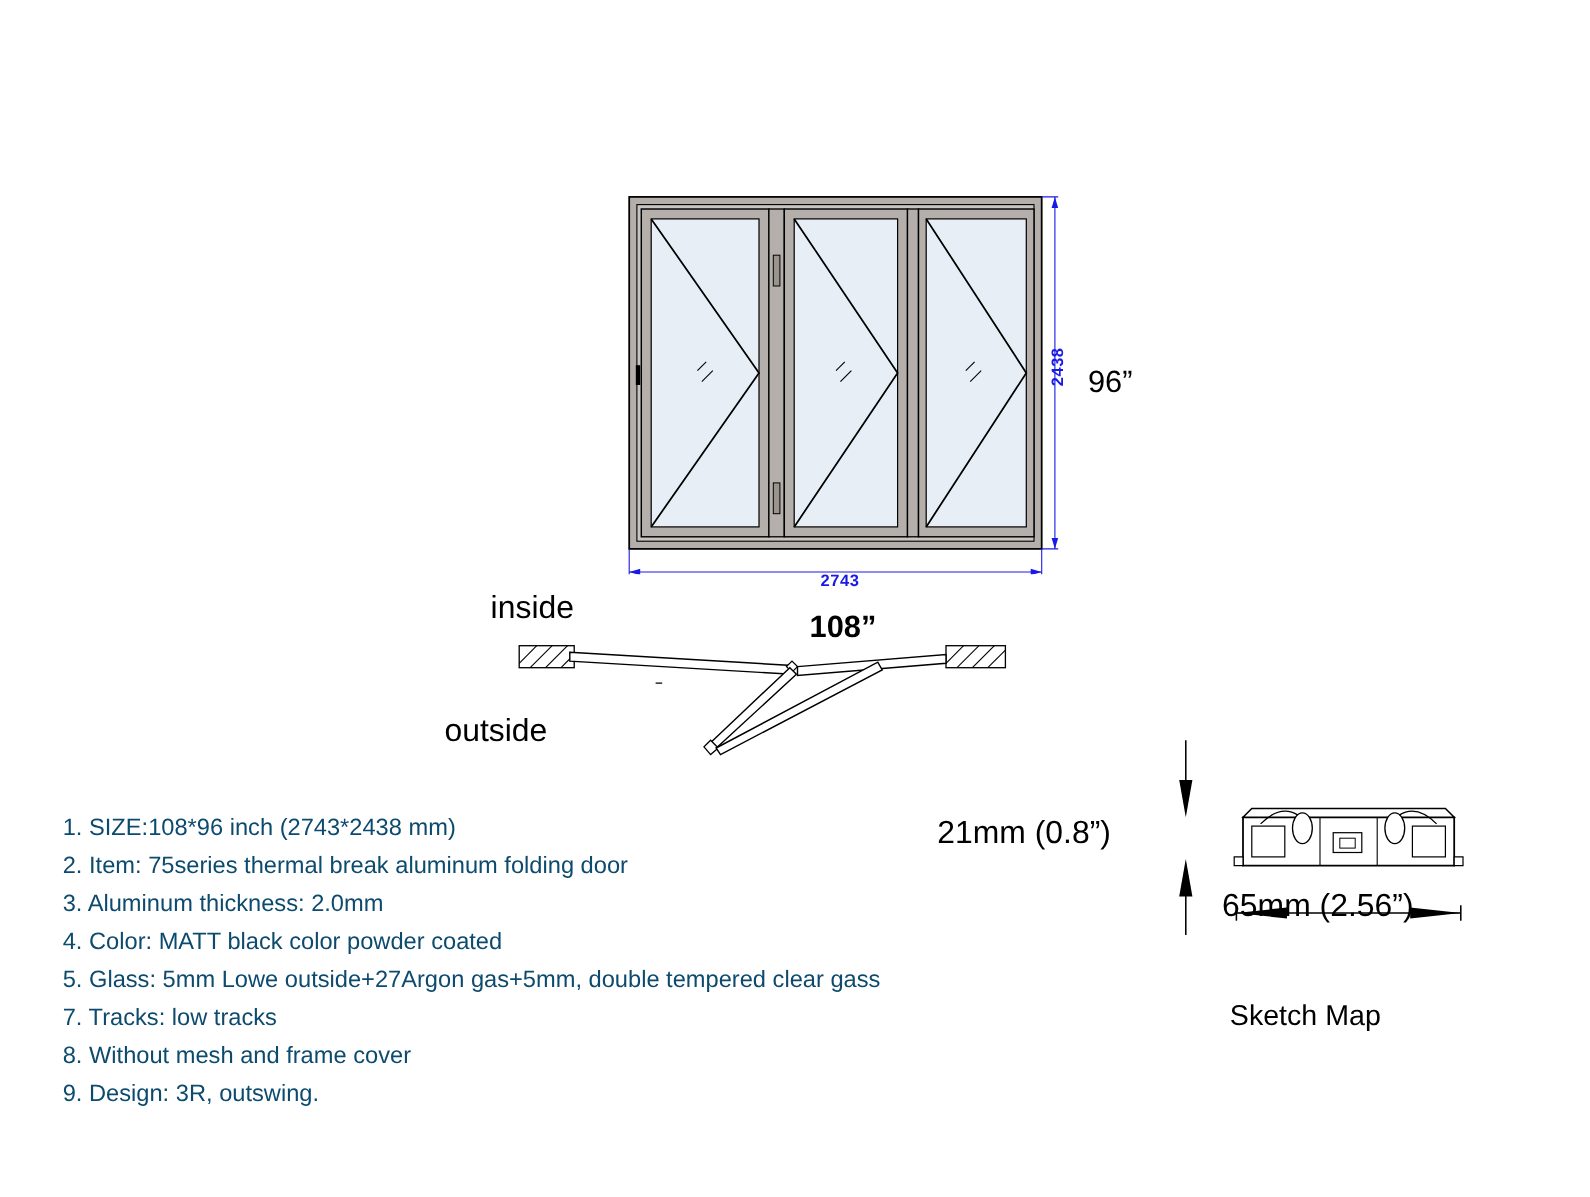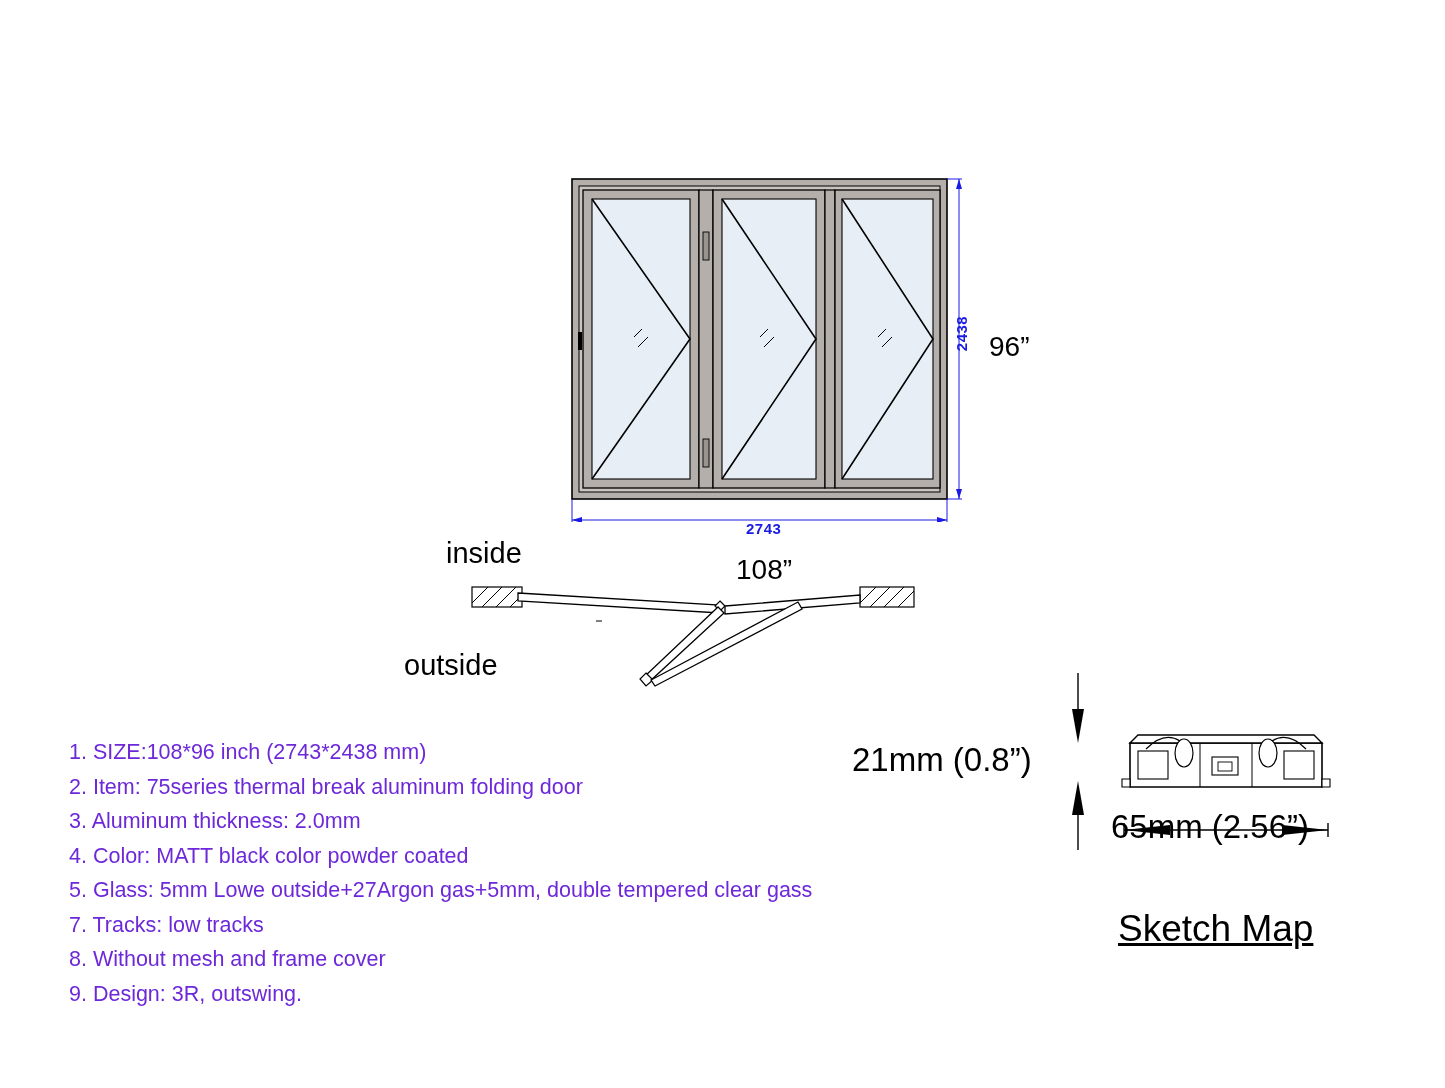--- a/index.html
+++ b/index.html
@@ -43,33 +43,31 @@
   }
   
   #notes {
     left: 57px;
     top: 735px;
     width: 900px;
   }
   #notes .note {
     font-size: 21.5px;
     line-height: 34.5px;
-    color: #6d28d9;
+    color: #0c4a6e;
     white-space: nowrap;
-    margin-left: 12px;
   }
   
   #sketch-title {
     left: 1118px;
     top: 908px;
-    font-size: 37px;
-    text-decoration: underline;
+    font-size: 26px;
   }
   .sk-dim {
-    font-size: 33px;
+    font-size: 29px;
     color: #000;
     white-space: nowrap;
   }
   svg { display: block; }
 </style>
 </head>
 <body>
 
 <div id="page">
 
@@ -129,21 +127,21 @@
         <path d="M377 343 L367 340 L367 346 Z" fill="#1a1ae6" stroke="none"></path>
       </g>
     </svg>
   </div>
 
   <div class="abs dimtext" style="left:944px; top:325px; transform: rotate(-90deg); transform-origin: center;">2438</div>
 
   <div class="abs dimtext" style="left:746px; top:520px;">2743</div>
 
   <div class="abs bigdim" style="left:989px; top:331px;">96”</div>
-  <div class="abs bigdim" style="left:736px; top:554px;">108”</div>
+  <div class="abs bigdim" style="left:736px; top:554px;font-weight:bold;">108”</div>
 
   <div class="abs label-inside-outside" style="left:446px; top:537px;">inside</div>
   <div class="abs label-inside-outside" style="left:404px; top:649px;">outside</div>
 
   <div class="abs" id="plan" style="left:468px; top:585px; width:460px; height:110px;">
     <svg width="460" height="110" viewBox="0 0 460 110">
 
       <g>
         <rect x="4" y="2" width="50" height="20" fill="#ffffff" stroke="#000" stroke-width="1.2"></rect>
         <g stroke="#000" stroke-width="1">

